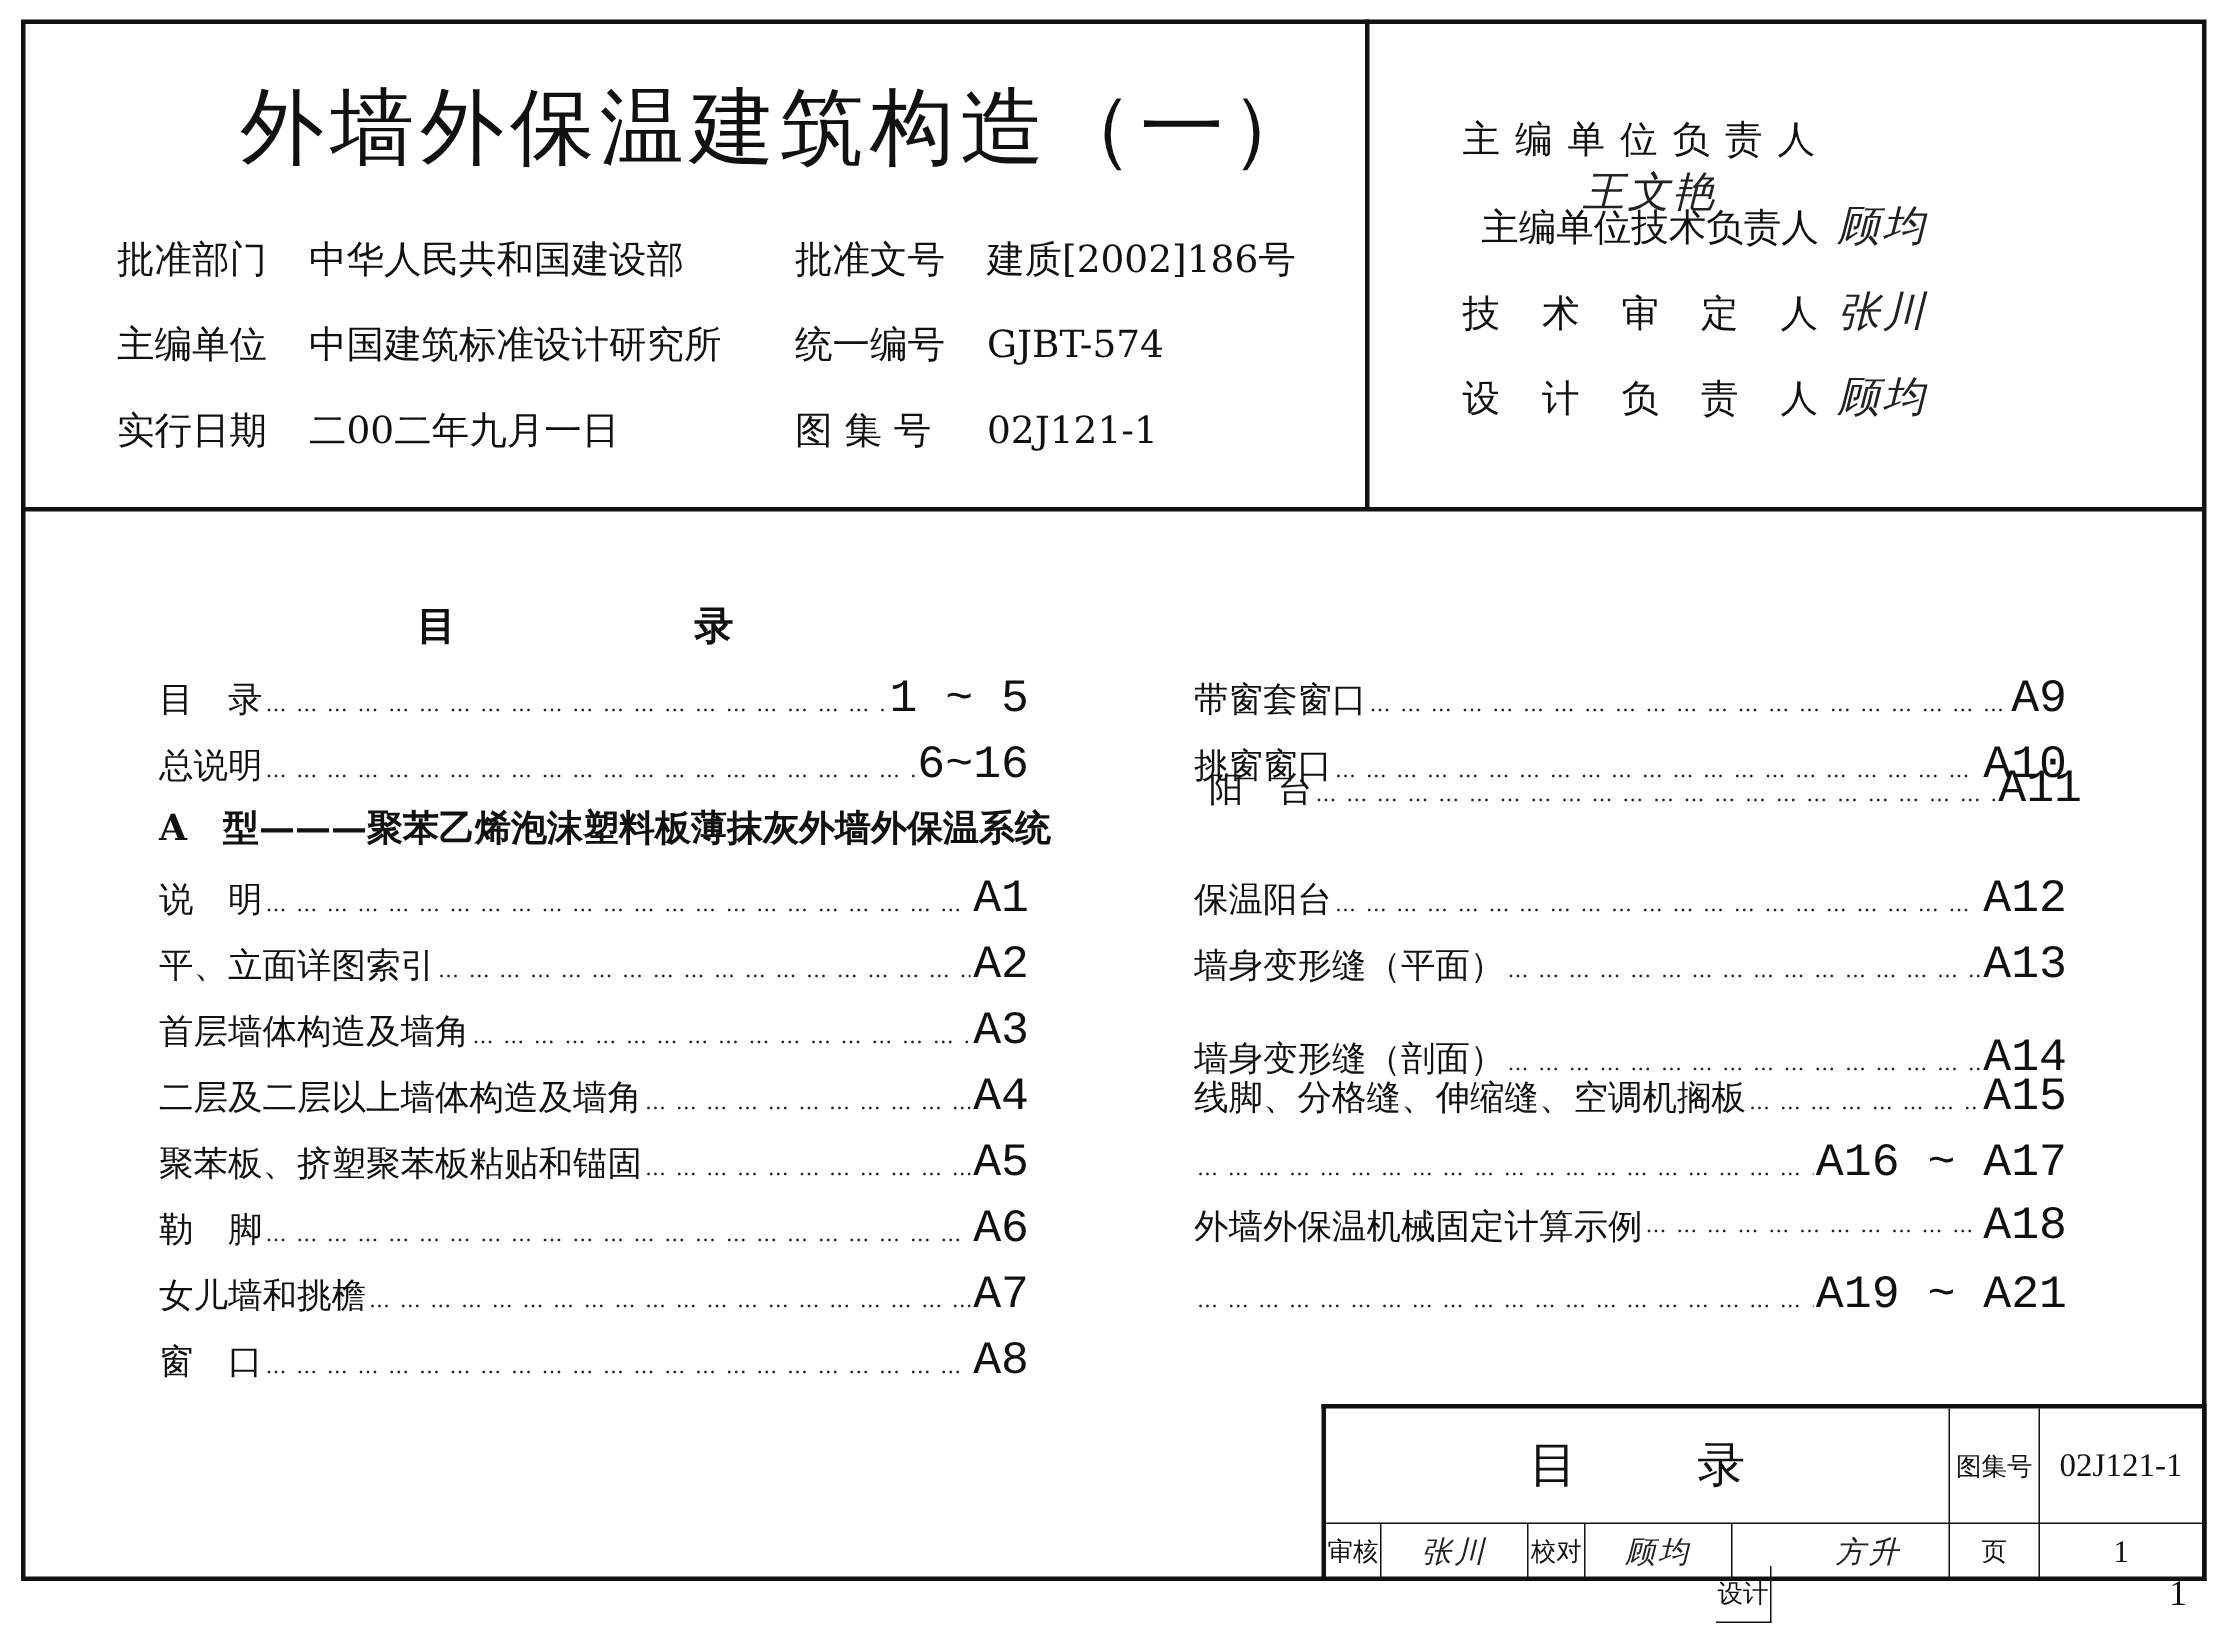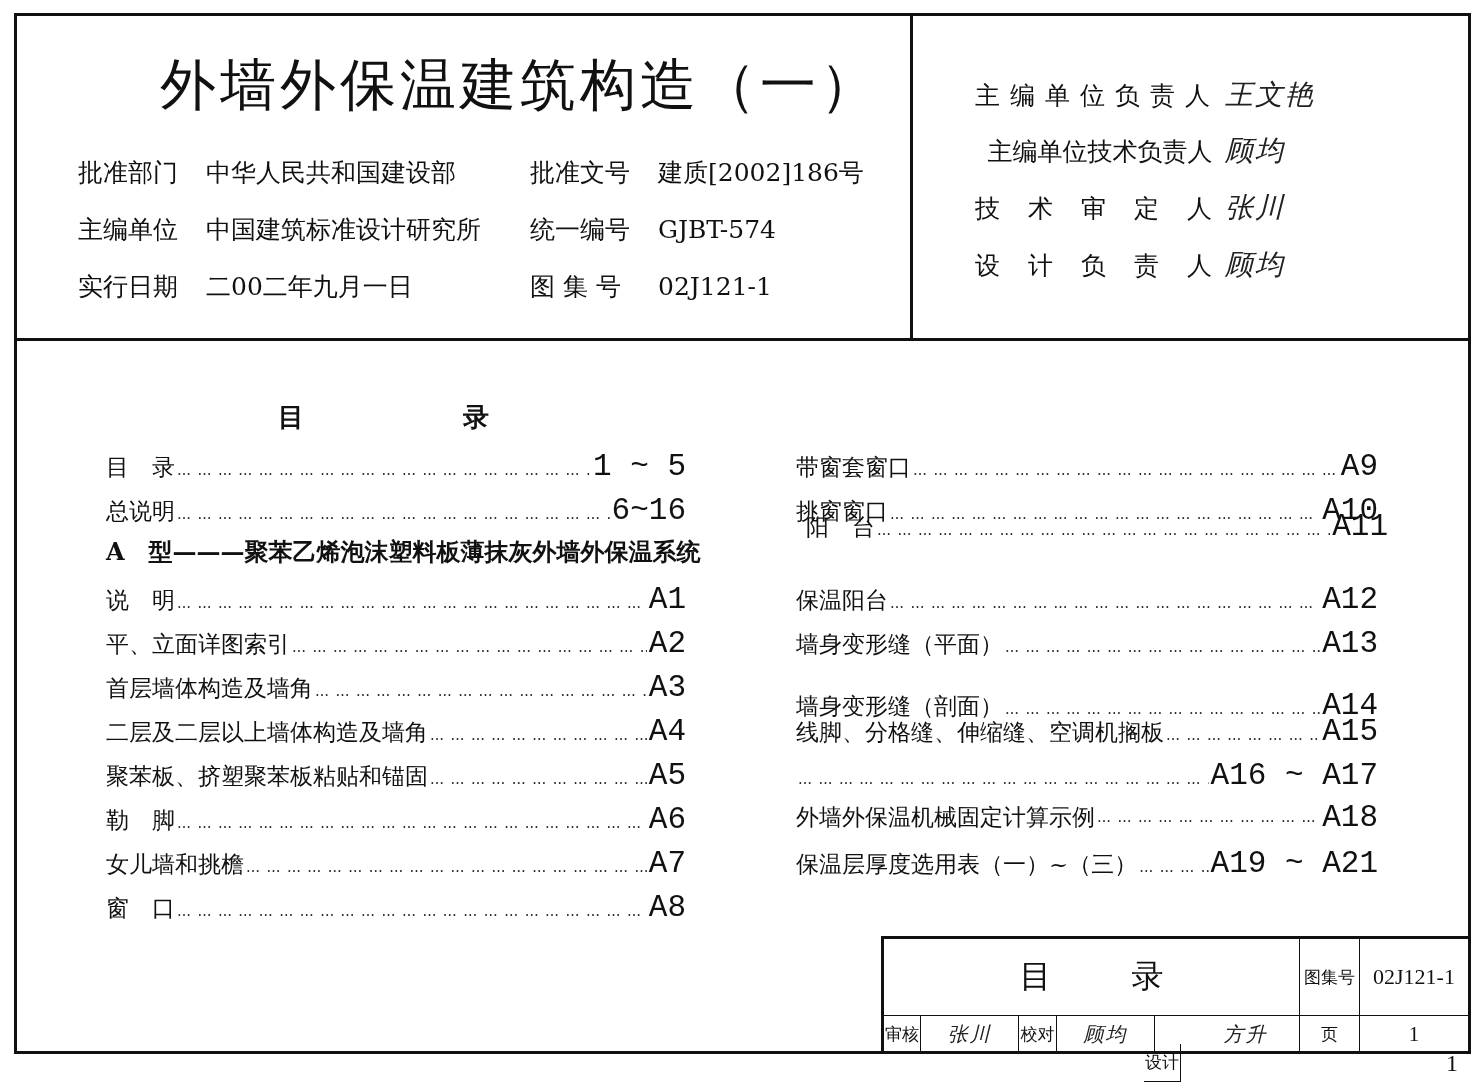--- a/index.html
+++ b/index.html
@@ -52,21 +52,21 @@
 <div class="abs meta" style="left:530px; top:156px;">
   <span class="lbl">批准文号</span><span>建质[2002]186号</span>
 </div>
 <div class="abs meta" style="left:530px; top:213px;">
   <span class="lbl">统一编号</span><span>GJBT-574</span>
 </div>
 <div class="abs meta" style="left:530px; top:270px;">
   <span class="lbl">图 集 号</span><span>02J121-1</span>
 </div>
 
-<div class="abs sig-row" style="left:975px; top:76px;">
+<div class="abs sig-row" style="left:975px; top:76px;flex-direction:column;">
   <span class="sig-lbl" style="letter-spacing:10px;">主编单位负责人</span>
   <span class="signature">王文艳</span>
 </div>
 <div class="abs sig-row" style="left:975px; top:132px;text-align:center;">
   <span class="sig-lbl">主编单位技术负责人</span>
   <span class="signature">顾均</span>
 </div>
 <div class="abs sig-row" style="left:975px; top:189px;">
   <span class="sig-lbl" style="letter-spacing:28px;">技术审定人</span>
   <span class="signature">张川</span>
@@ -169,21 +169,20 @@
 <div class="abs toc-item" style="left:796px; top:758px; width:582px;">
     <span class="dots"></span>
     <span class="page">A16 ~ A17</span>
 </div>
 <div class="abs toc-item" style="left:796px; top:802px; width:582px;align-items:center;">
   <span class="name">外墙外保温机械固定计算示例</span>
     <span class="dots"></span>
     <span class="page">A18</span>
 </div>
 <div class="abs toc-item" style="left:796px; top:846px; width:582px;">
-  <span class="name">保温层厚度选用表（一）~（三）</span>
     <span class="dots"></span>
     <span class="page">A19 ~ A21</span>
 </div>
 
 <div class="abs tb">
   <div class="tb-cell" style="left:0; top:0; width:416px; height:77px; font-size:32px;">
     <span>目</span>
     <span style="display:inline-block; width:80px;"></span>
     <span>录</span>
   </div>

